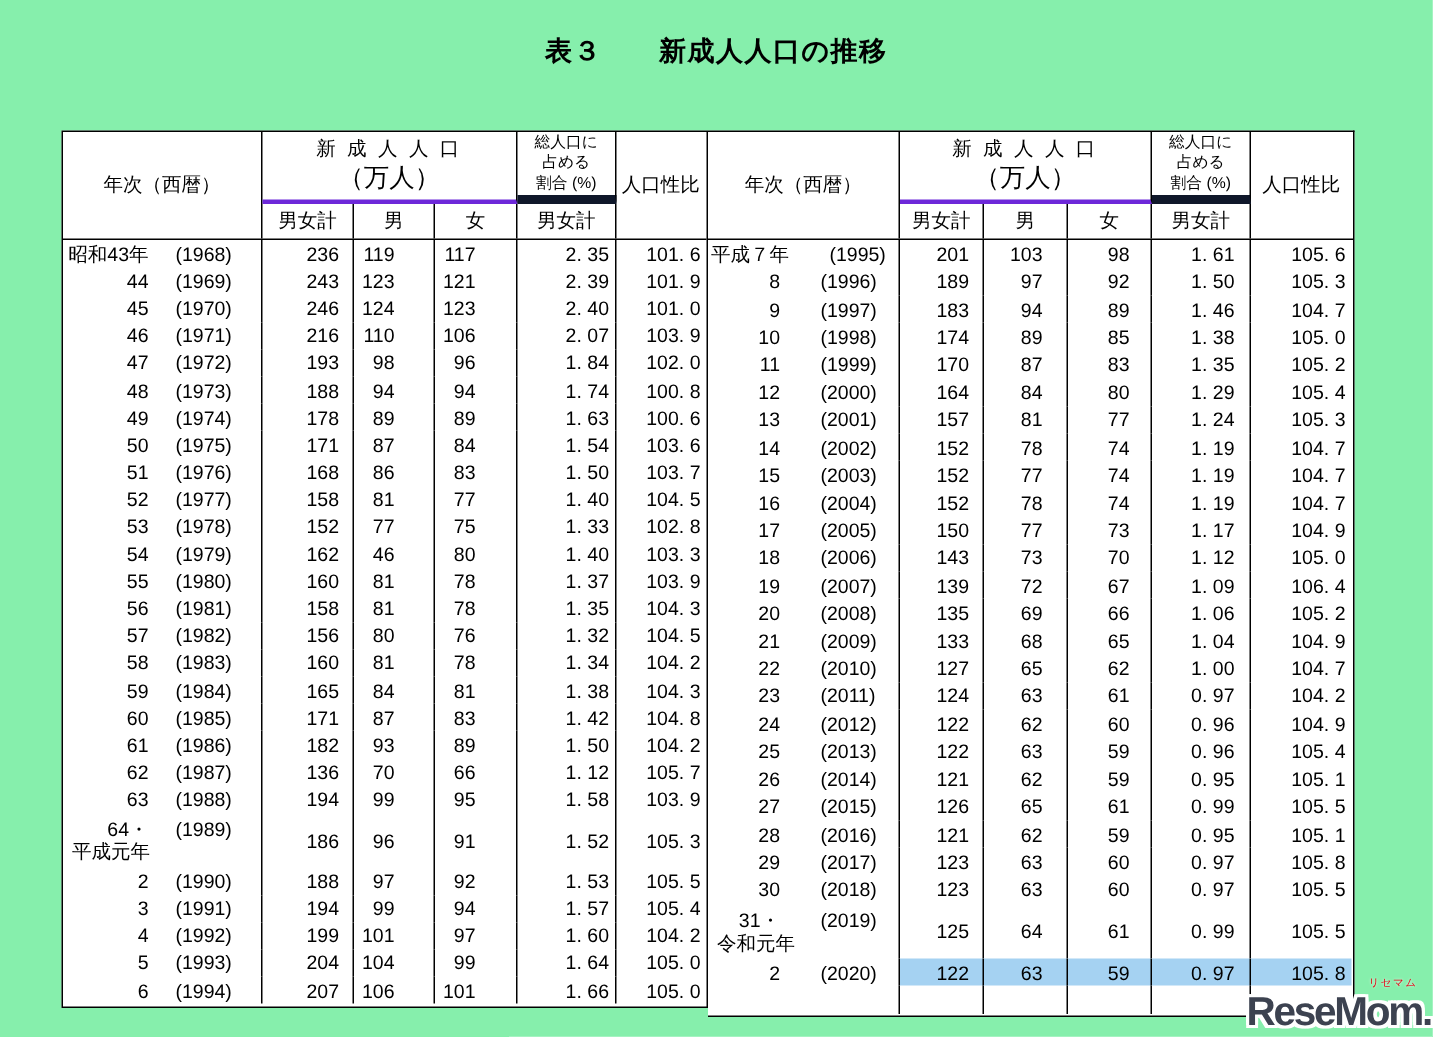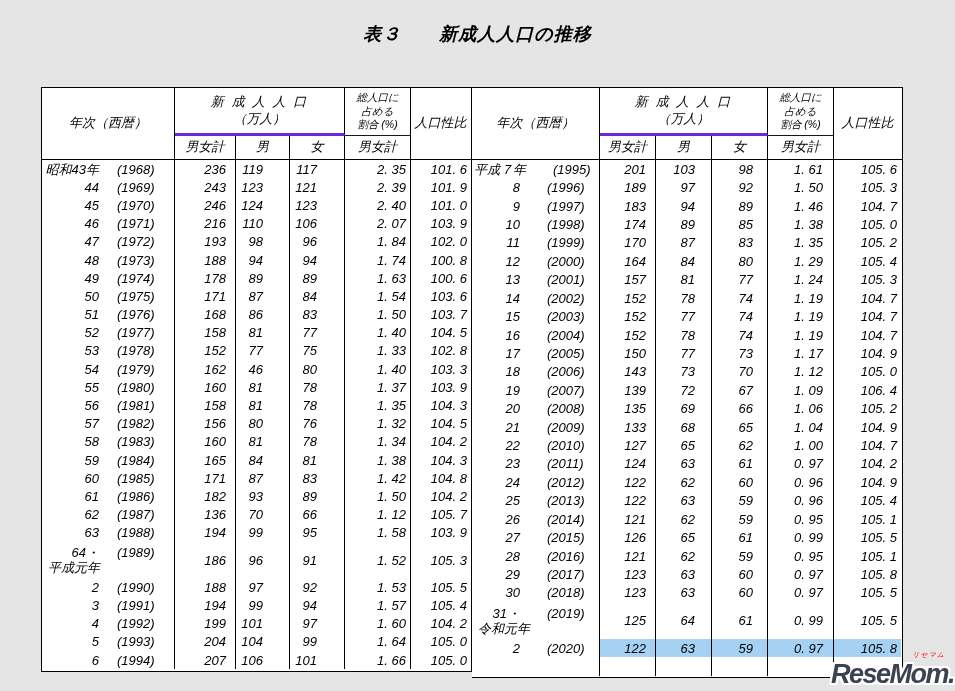--- a/index.html
+++ b/index.html
@@ -1,21 +1,21 @@
 <!DOCTYPE html>
 <html style="--hl: #a5d2f2; --wm: #3c4250; --wmr: #e60012;"><head>
 <meta charset="utf-8">
 <style>
   html,body{margin:0;padding:0;}
   body{
     width:955px;height:691px;background:#ffffff;position:relative;overflow:hidden;
     font-family:"Liberation Sans","DejaVu Sans",sans-serif;color:#000;
     -webkit-font-smoothing:antialiased;
   }
-  .page{position:absolute;inset:0;background:#e5e5e5;font-style:italic;}
+  .page{position:absolute;inset:0;background:#86efac;}
 
   
   .title{
     position:absolute;top:22px;left:0;width:955px;text-align:center;
     font-size:18px;font-weight:bold;letter-spacing:1px;white-space:nowrap;
   }
   .tgap{display:inline-block;width:38px;}
 
   
   .tbl{
@@ -39,22 +39,22 @@
   .thead{
     height:72px;border-bottom:1px solid #000;box-sizing:border-box;
     display:grid;
     grid-template-columns:var(--c0) var(--c1) var(--c2) var(--c3) var(--c4) var(--c5);
     grid-template-rows:48px 23px;
   }
   .hc{border-right:1px solid #000;box-sizing:border-box;display:flex;align-items:center;justify-content:center;text-align:center;font-size:13px;line-height:1.15;overflow:hidden;}
   .h-year{grid-column:1;grid-row:1/3;}
   .h-pop-top{grid-column:2/5;grid-row:1;flex-direction:column;border-bottom:3px solid #6d28d9;}
   .h-pop-top .pg{font-size:13px;letter-spacing:2px;}
-  .h-pop-top .pu{font-size:13px;margin-top:2px;}
-  .h-share-top{grid-column:5;grid-row:1;flex-direction:column;border-bottom:1px solid #0f172a;font-size:10.5px;line-height:1.3;}
+  .h-pop-top .pu{font-size:17px;margin-top:2px;}
+  .h-share-top{grid-column:5;grid-row:1;flex-direction:column;border-bottom:6px solid #0f172a;font-size:10.5px;line-height:1.3;}
   .h-ratio{grid-column:6;grid-row:1/3;border-right:none;}
   .h-sub{font-size:13px;}
   .s1{grid-column:2;grid-row:2;}
   .s2{grid-column:3;grid-row:2;}
   .s3{grid-column:4;grid-row:2;}
   .s4{grid-column:5;grid-row:2;}
 
   
   .row{height:var(--rowh);}
   .row.double{height:calc(var(--rowh) * 2);}

